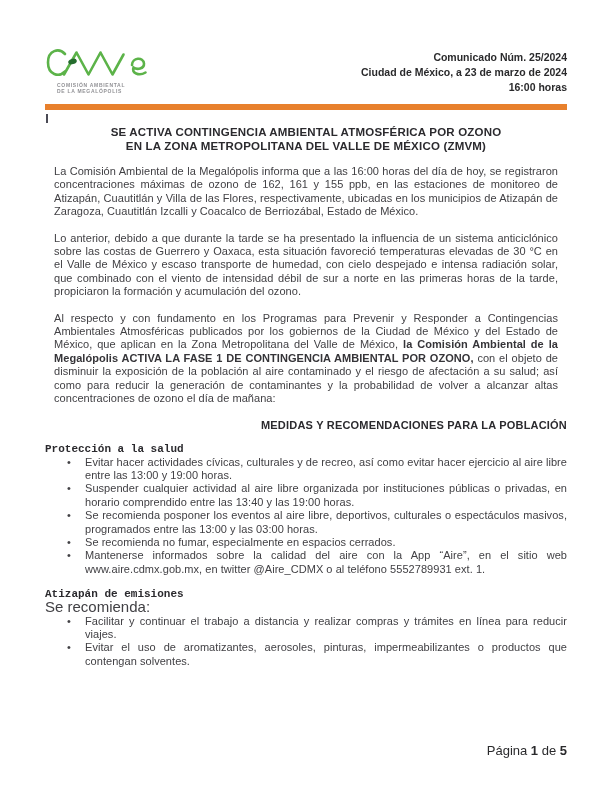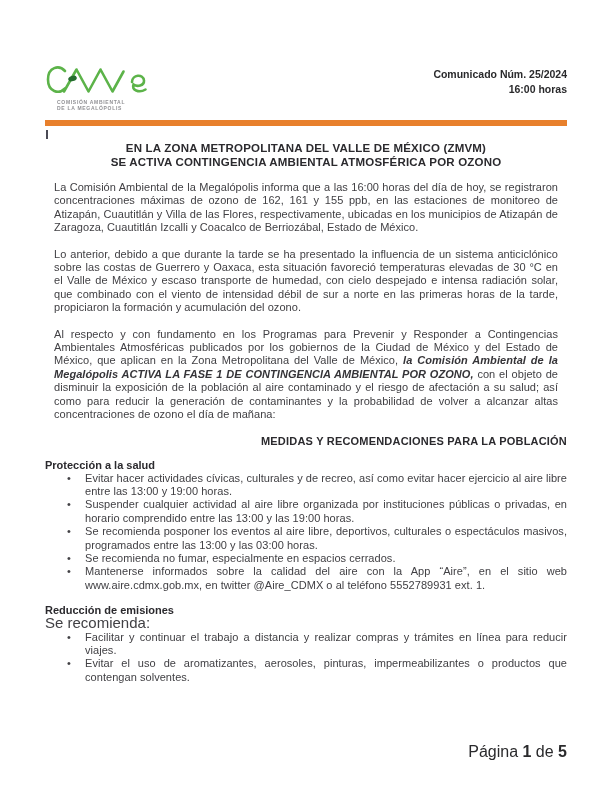--- a/index.html
+++ b/index.html
@@ -3,21 +3,21 @@
 <meta charset="utf-8">
 <style>
   html,body{margin:0;padding:0;background:#ffffff;}
   .page{
     position:relative;
     width:612px;height:792px;
     background:#ffffff;
     font-family:"Liberation Sans", sans-serif;
     color:#414044;
     box-sizing:border-box;
-    padding:17px 45px;
+    padding:0 45px;
     overflow:hidden;
   }
   
   .header{
     margin:0;padding-top:46px;
     display:flex;justify-content:space-between;align-items:flex-start;
   }
   .logo-block{width:118px;}
   .logo-svg{display:block;}
   .logo-subtext{
@@ -46,29 +46,29 @@
     text-align:center;font-weight:bold;
     font-size:11.5px;line-height:14px;
     color:#2b2a2e;letter-spacing:0.2px;
   }
   
   .para{
     margin:9px;margin-top:12px;
     text-align:justify;
     font-size:11px;line-height:13.4px;letter-spacing:0.05px;
   }
-  .para b{color:#353438;font-style:italic;}
+  .para b{color:#353438;}
   .section-heading{
     margin-top:13px;
     text-align:right;font-weight:bold;
     font-size:11px;letter-spacing:0.2px;color:#2b2a2e;
   }
   .sub-heading{
     margin-top:12px;
-    font-weight:bold;font-size:11px;color:#2b2a2e;
+    font-weight:bold;font-size:11px;color:#2b2a2e;font-family:Liberation Mono, monospace;
   }
   .intro-line{
     font-size:15px;line-height:13.4px;
   }
   ul.bullets{
     margin:1px 0 0 0;padding:0 0 0 20px;list-style:none;
   }
   ul.bullets li{
     position:relative;padding-left:20px;
     font-size:11px;line-height:13.4px;
@@ -76,21 +76,21 @@
     margin-top:0;
   }
   ul.bullets li::before{
     content:"\2022";
     position:absolute;left:2px;top:0;
     font-size:11px;color:#414044;
   }
   
   .footer{
     position:absolute;right:45px;top:743px;
-    font-size:16px;color:#2a2a2c;
+    font-size:13px;color:#2a2a2c;
   }
   .footer b{font-weight:bold;}
 </style>
 </head>
 <body>
 
 <div class="page">
 
   <div class="header">
     <div class="logo-block">
@@ -100,48 +100,49 @@
         <path d="M87,19 C87,11.5 98.5,10.5 99,17.5 C99.3,23 92,24 88.5,21.5 C86,27 94,30.5 100.5,26.5" fill="none" stroke="#5CB349" stroke-width="2.6" stroke-linecap="round"></path>
         <ellipse cx="27.5" cy="15.5" rx="4.4" ry="2.7" fill="#256C2E" transform="rotate(-18 27.5 15.5)"></ellipse>
       </svg>
       <div class="logo-subtext">
         <div>COMISIÓN AMBIENTAL</div>
         <div>DE LA MEGALÓPOLIS</div>
       </div>
     </div>
     <div class="header-meta">
       <div>Comunicado Núm. 25/2024</div>
+      <div>Ciudad de México, a 23 de marzo de 2024</div>
       <div>16:00 horas</div>
     </div>
   </div>
 
   <div class="divider"></div>
   <div class="cursor-mark"></div>
 
   <div class="doc-title">
+    <div>SE ACTIVA CONTINGENCIA AMBIENTAL ATMOSFÉRICA POR OZONO</div>
     <div>EN LA ZONA METROPOLITANA DEL VALLE DE MÉXICO (ZMVM)</div>
-    <div>SE ACTIVA CONTINGENCIA AMBIENTAL ATMOSFÉRICA POR OZONO</div>
   </div>
 
   <p class="para">La Comisión Ambiental de la Megalópolis informa que a las 16:00 horas del día de hoy, se registraron concentraciones máximas de ozono de 162, 161 y 155 ppb, en las estaciones de monitoreo de Atizapán, Cuautitlán y Villa de las Flores, respectivamente, ubicadas en los municipios de Atizapán de Zaragoza, Cuautitlán Izcalli y Coacalco de Berriozábal, Estado de México.</p>
   <p class="para" style="margin-top:13px">Lo anterior, debido a que durante la tarde se ha presentado la influencia de un sistema anticiclónico sobre las costas de Guerrero y Oaxaca, esta situación favoreció temperaturas elevadas de 30 °C en el Valle de México y escaso transporte de humedad, con cielo despejado e intensa radiación solar, que combinado con el viento de intensidad débil de sur a norte en las primeras horas de la tarde, propiciaron la formación y acumulación del ozono.</p>
   <p class="para" style="margin-top:13px"><span>Al respecto y con fundamento en los Programas para Prevenir y Responder a Contingencias Ambientales Atmosféricas publicados por los gobiernos de la Ciudad de México y del Estado de México, que aplican en la Zona Metropolitana del Valle de México, </span><b>la Comisión Ambiental de la Megalópolis ACTIVA LA FASE 1 DE CONTINGENCIA AMBIENTAL POR OZONO,</b><span> con el objeto de disminuir la exposición de la población al aire contaminado y el riesgo de afectación a su salud; así como para reducir la generación de contaminantes y la probabilidad de volver a alcanzar altas concentraciones de ozono el día de mañana:</span></p>
 
   <div class="section-heading">MEDIDAS Y RECOMENDACIONES PARA LA POBLACIÓN</div>
 
   <div class="sub-heading">Protección a la salud</div>
   <ul class="bullets">
     <li>Evitar hacer actividades cívicas, culturales y de recreo, así como evitar hacer ejercicio al aire libre entre las 13:00 y 19:00 horas.</li>
-    <li>Suspender cualquier actividad al aire libre organizada por instituciones públicas o privadas, en horario comprendido entre las 13:00 y las 19:00 horas.</li>
+    <li>Suspender cualquier actividad al aire libre organizada por instituciones públicas o privadas, en horario comprendido entre las 13:40 y las 19:00 horas.</li>
     <li>Se recomienda posponer los eventos al aire libre, deportivos, culturales o espectáculos masivos, programados entre las 13:00 y las 03:00 horas.</li>
     <li>Se recomienda no fumar, especialmente en espacios cerrados.</li>
     <li>Mantenerse informados sobre la calidad del aire con la App “Aire”, en el sitio web www.aire.cdmx.gob.mx, en twitter @Aire_CDMX o al teléfono 5552789931 ext. 1.</li>
   </ul>
 
-  <div class="sub-heading">Reducción de emisiones</div>
+  <div class="sub-heading">Atizapán de emisiones</div>
   <div class="intro-line">Se recomienda:</div>
   <ul class="bullets">
     <li>Facilitar y continuar el trabajo a distancia y realizar compras y trámites en línea para reducir viajes.</li>
     <li>Evitar el uso de aromatizantes, aerosoles, pinturas, impermeabilizantes o productos que contengan solventes.</li>
   </ul>
 
   <div class="footer"><span>Página </span><b>1</b><span> de </span><b>5</b></div>
 
 </div>
 

